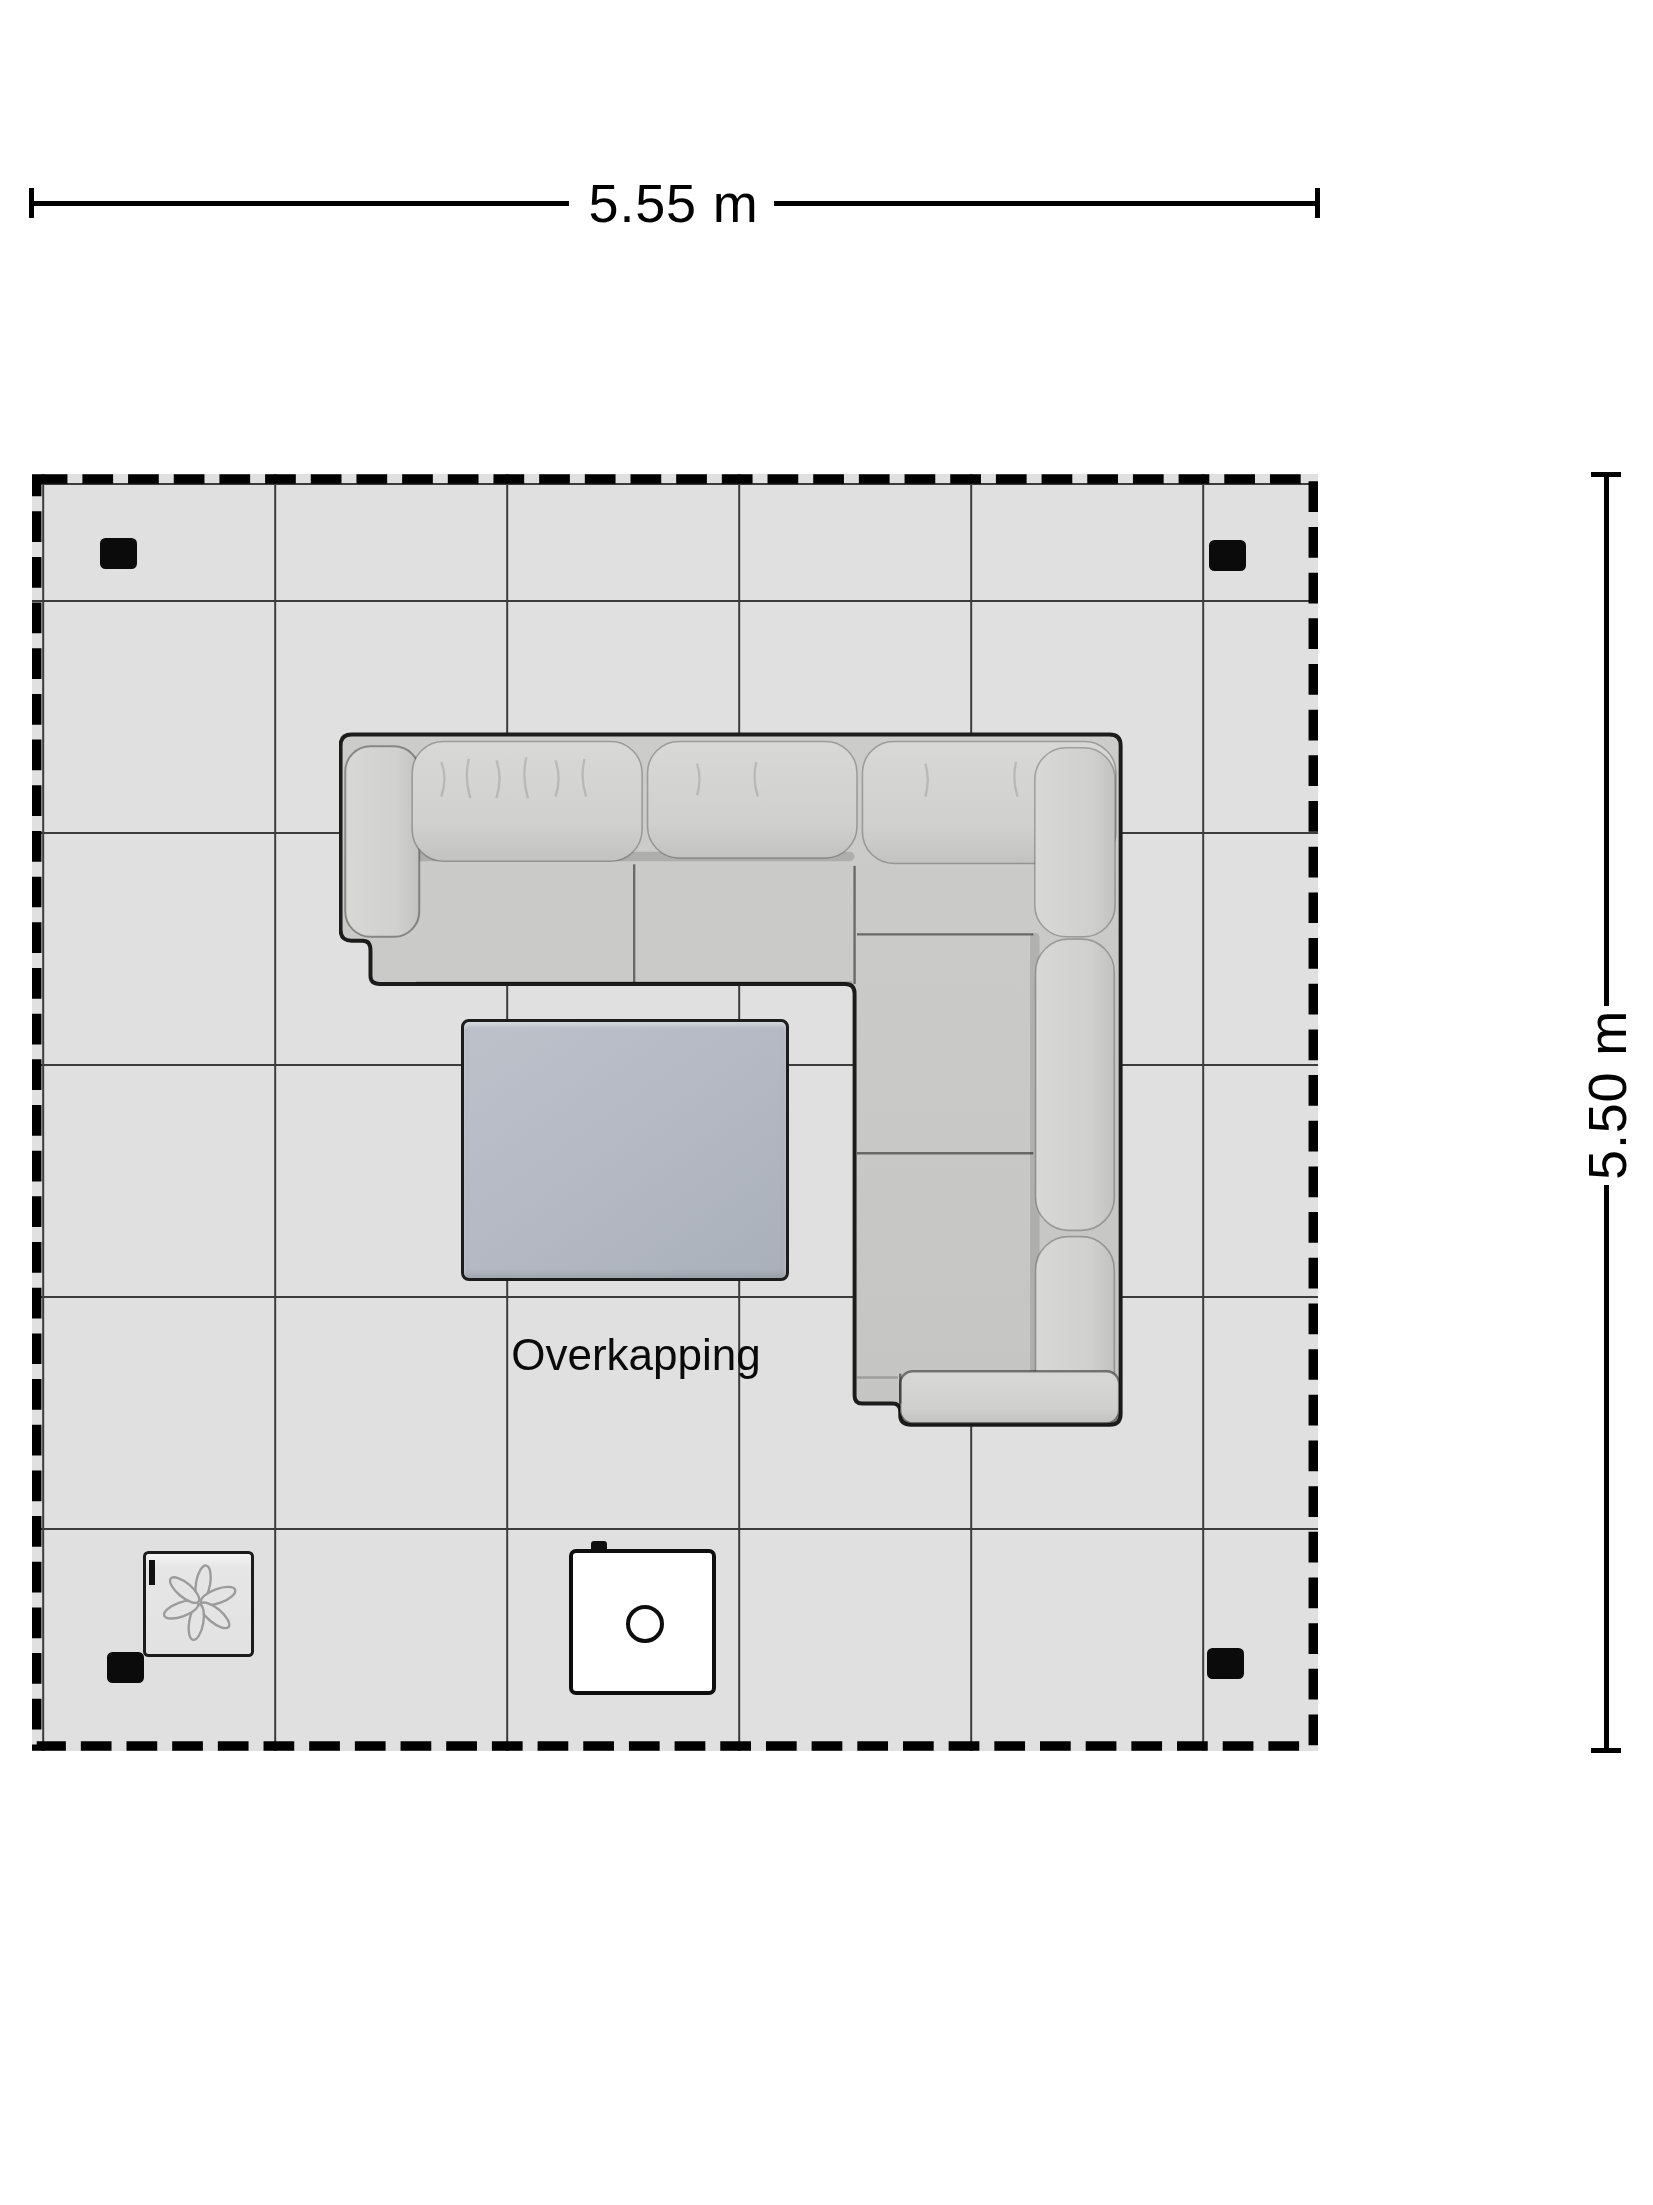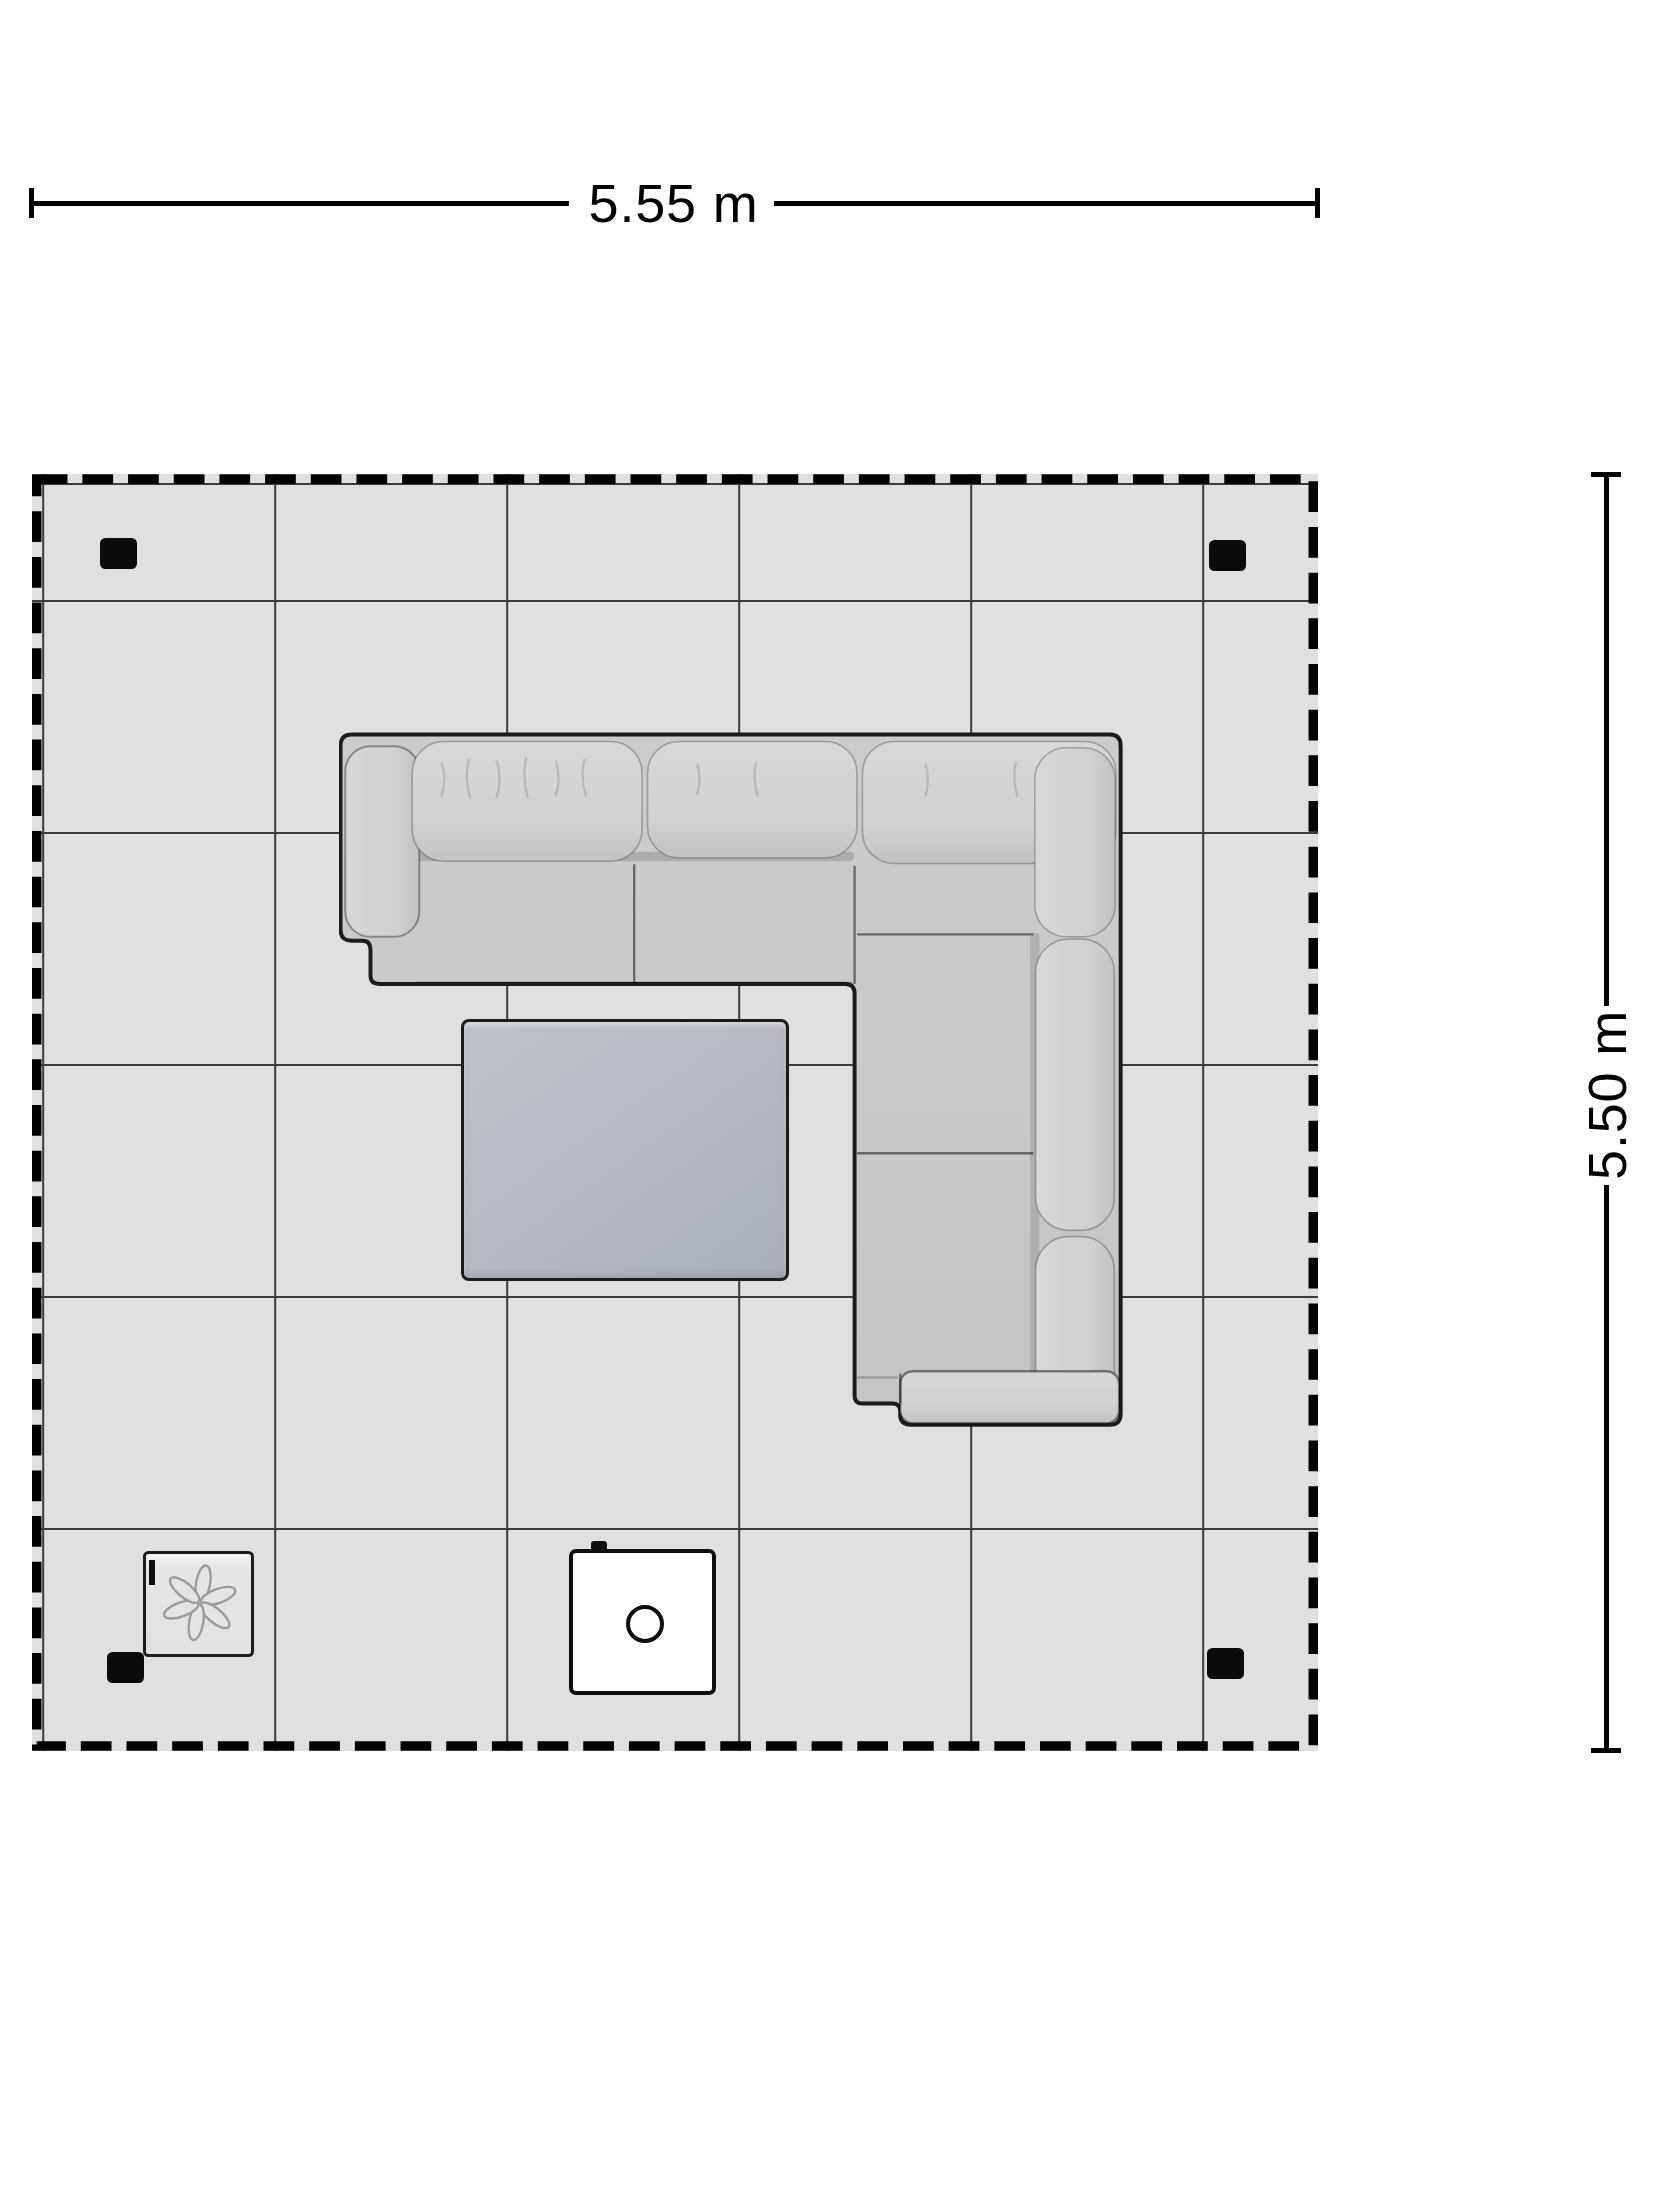--- a/index.html
+++ b/index.html
@@ -139,20 +139,21 @@
         <path d="M 238 32 q -6 26 2 52"></path>
       <path d="M 275 36 q 8 22 0 46"></path>
         <path d="M 312 34 q -6 24 2 48"></path>
       <path d="M 455 40 q 6 20 0 40"></path>
         <path d="M 530 38 q -5 22 2 44"></path>
       <path d="M 745 40 q 6 20 0 42"></path>
         <path d="M 860 38 q -5 22 2 44"></path>
     </g>
   </svg>
 
+  <div class="area-label">Overkapping</div>
 
   <div class="heater">
     <div class="heater-tick"></div>
     <svg width="105" height="99" viewBox="0 0 133 126">
       <g transform="translate(68,62)" fill="#e4e4e4" stroke="#9b9b9b" stroke-width="3">
         <g transform="rotate(10)">  
             <ellipse cx="0" cy="-25" rx="9" ry="23"></ellipse>
           </g>
         <g transform="rotate(70)">  
             <ellipse cx="0" cy="-25" rx="9" ry="23"></ellipse>

